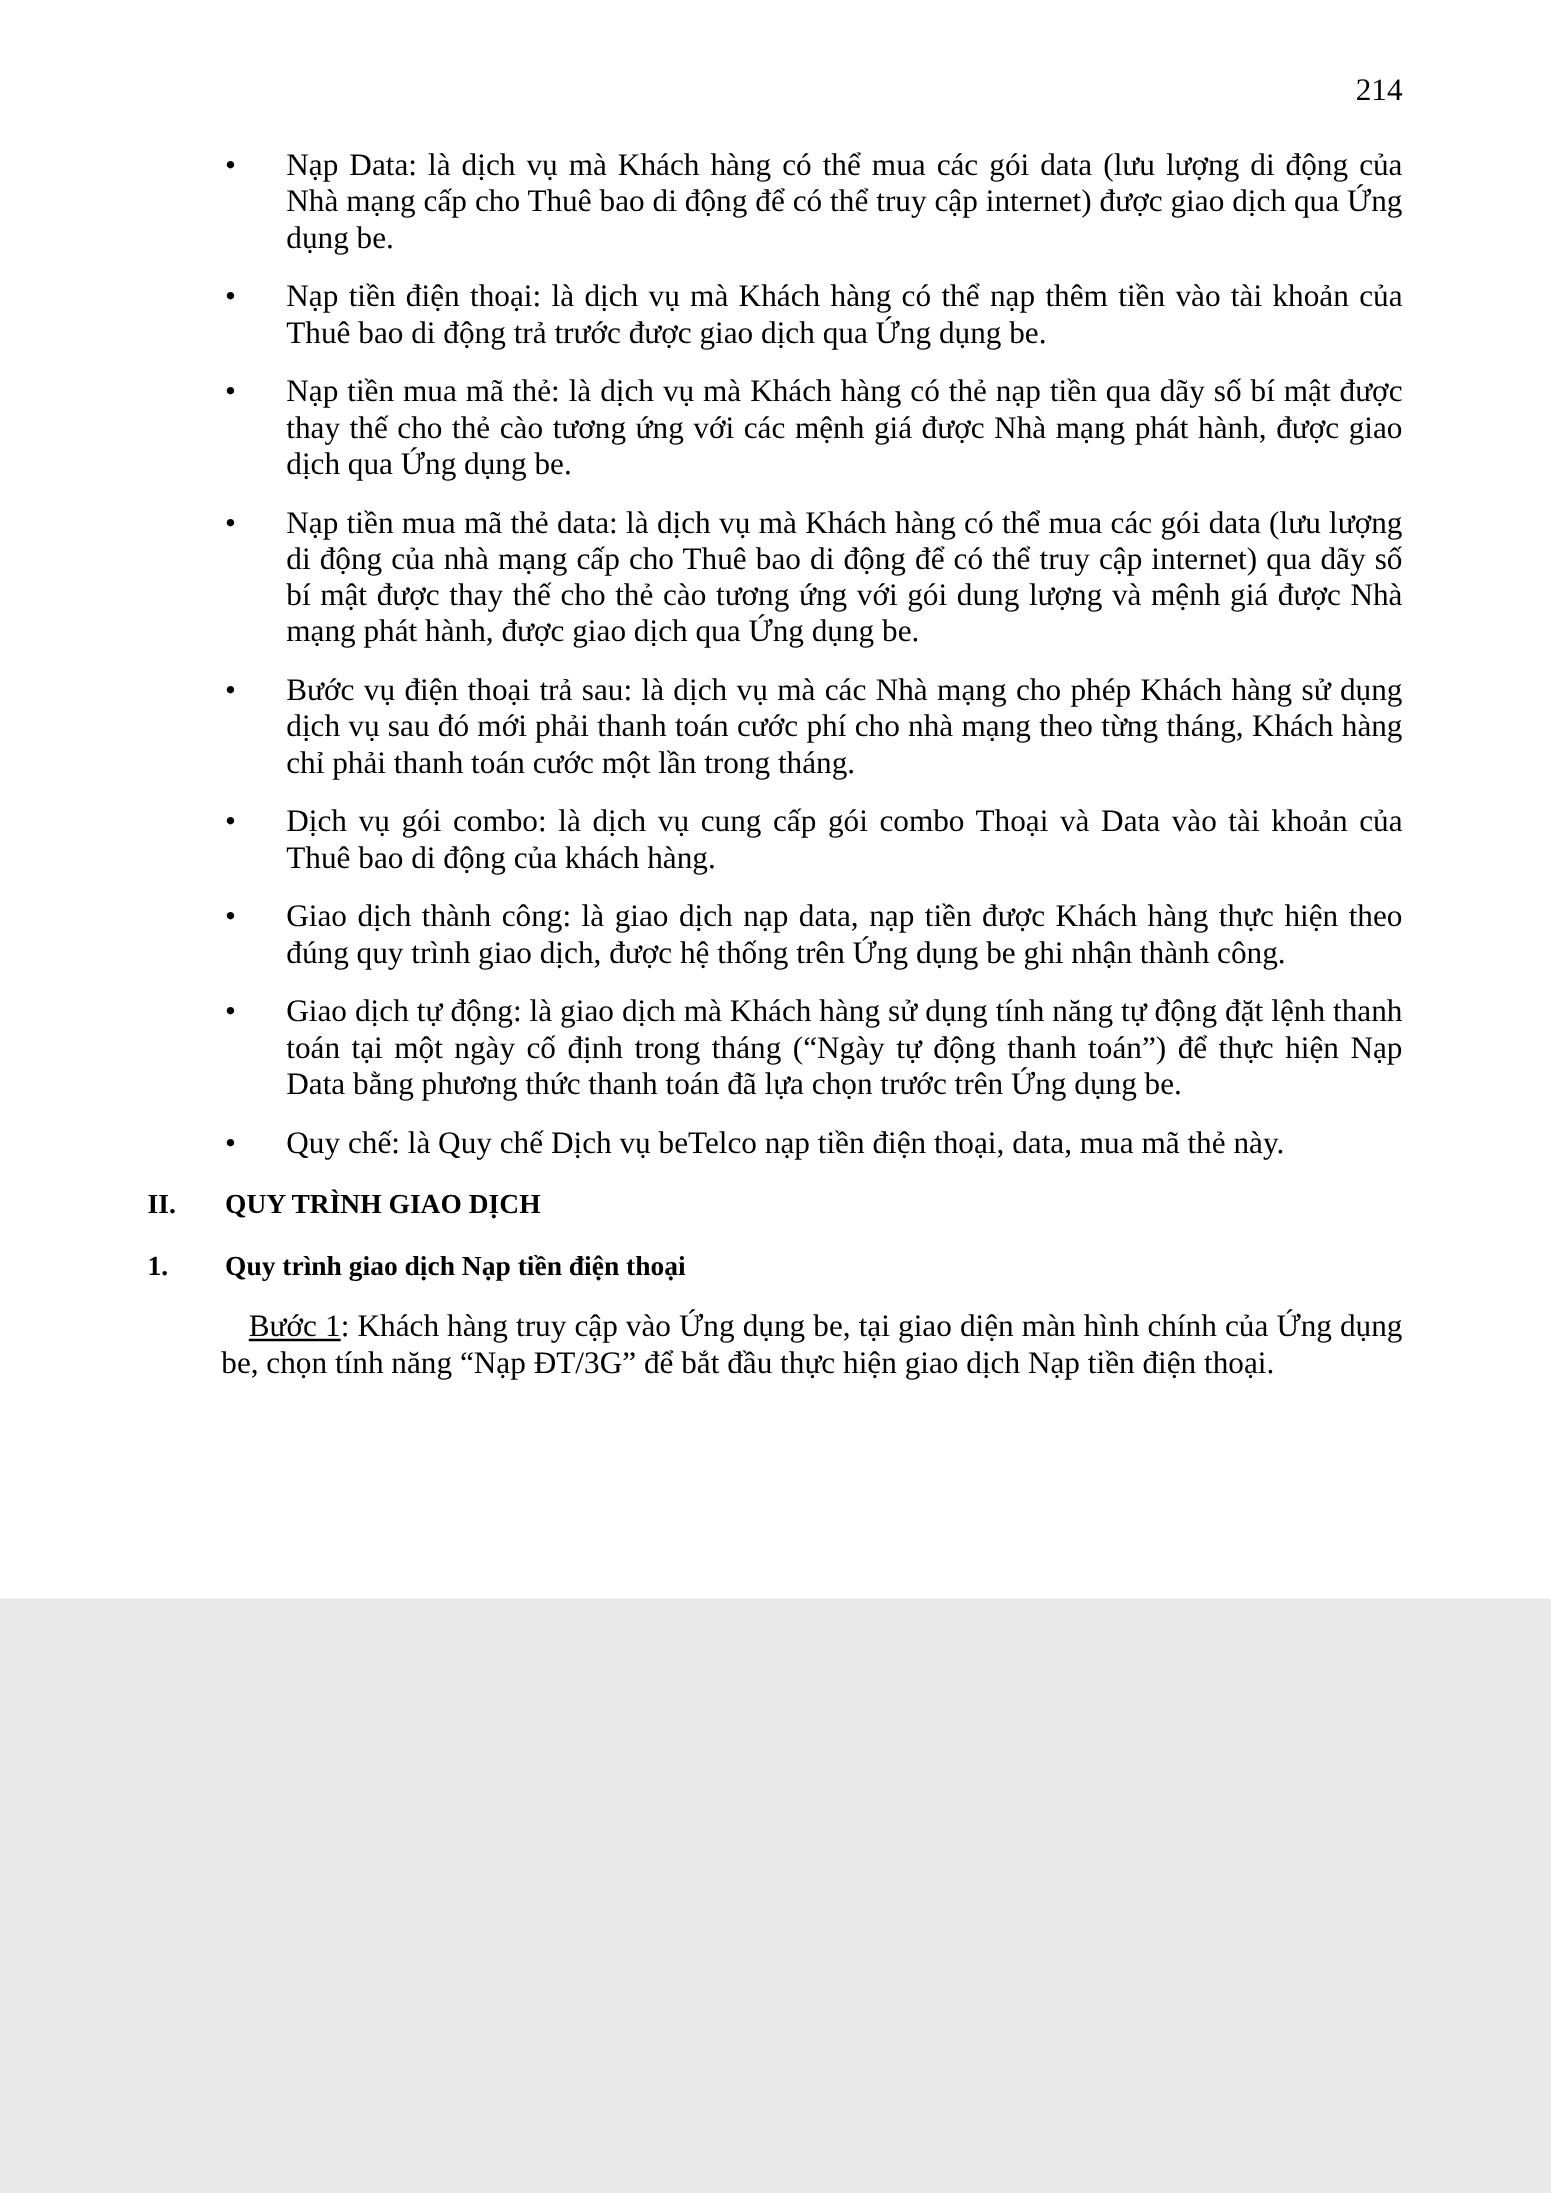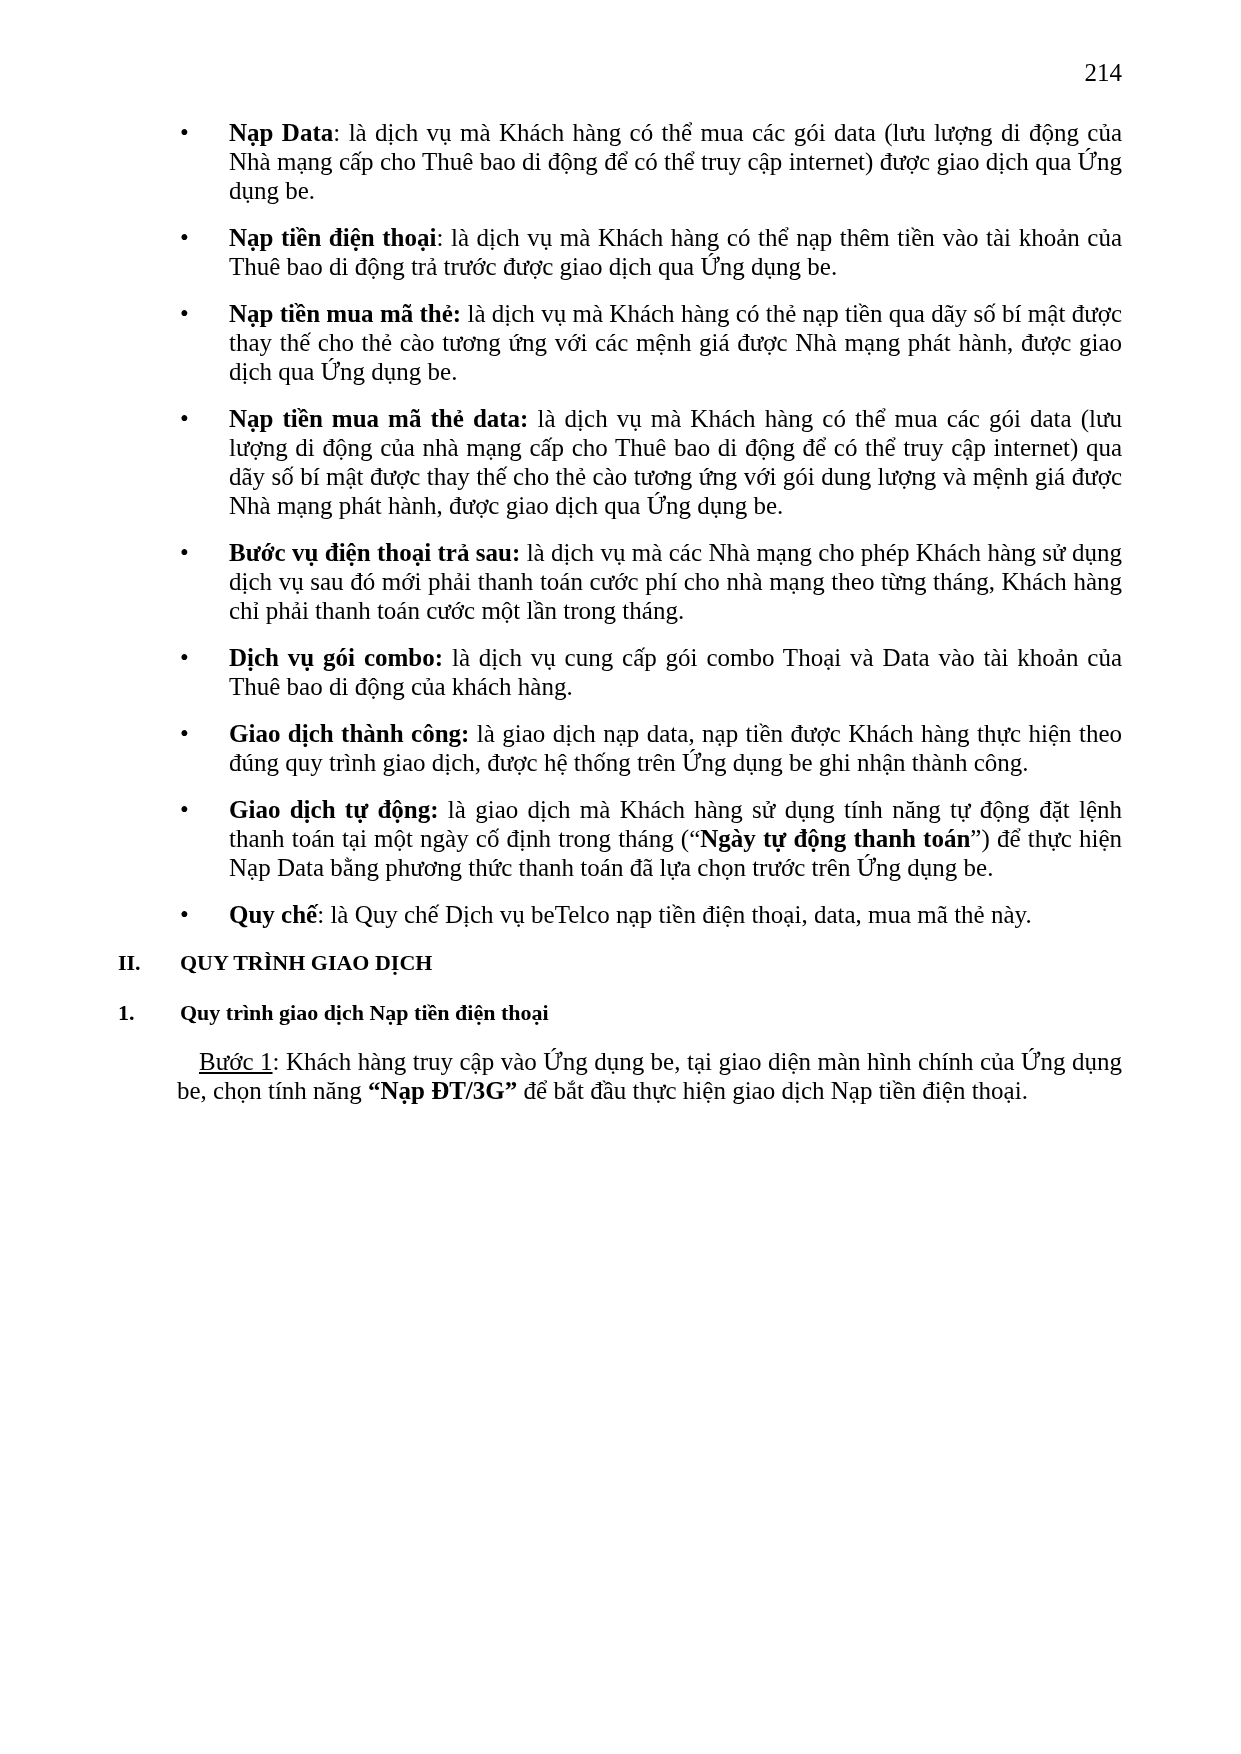--- a/index.html
+++ b/index.html
@@ -1,18 +1,18 @@
 <!DOCTYPE html>
 <html><head>
 <meta charset="utf-8">
 <style>
   html,body{margin:0;padding:0;background:#e9e9e9;}
   .page{
     position:relative;
-    width:1241px;height:1754px;
+    width:1241px;height:1279px;
     background:#ffffff;
     font-family:"Liberation Serif","DejaVu Serif",serif;
     color:#000;
     overflow:hidden;
   }
   .page-number{
     position:absolute;
     top:58px;
     right:119px;
     font-size:25px;
@@ -51,21 +51,21 @@
     font-weight:bold;
   }
   .heading .hnum{
     display:inline-block;
     width:62px;
   }
   .para.step{
     margin-left:177px;
     margin-top:8px;
   }
-  b{font-weight:bold;}
+  b{font-weight:normal;}
   .u{text-decoration:underline;margin-left:22px;}
 </style>
 </head>
 <body>
 
 <div class="page">
   <div class="page-number">214</div>
 
   <div class="doc">
 

